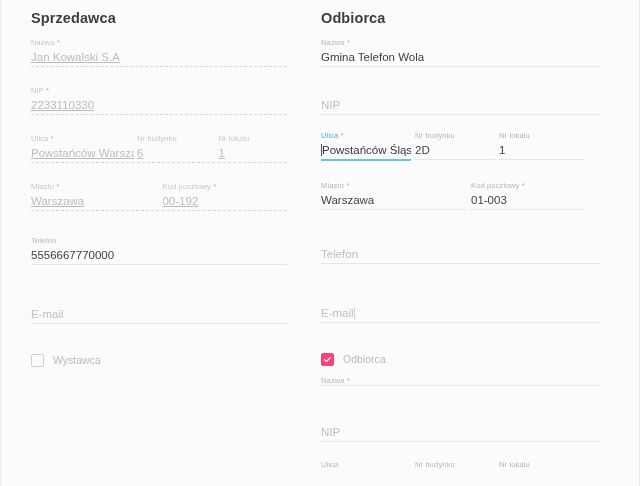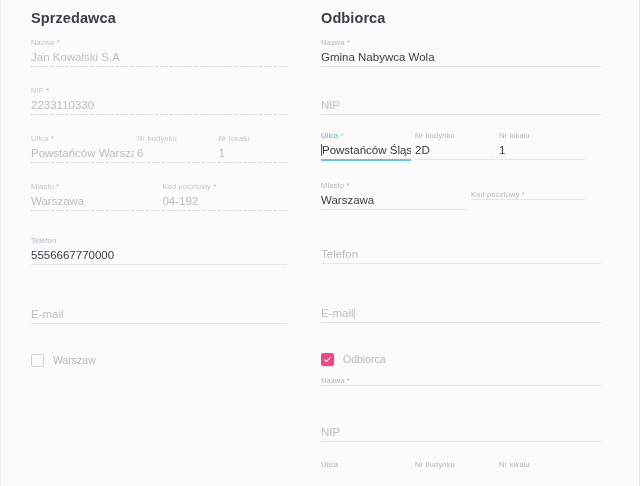--- a/index.html
+++ b/index.html
@@ -67,21 +67,21 @@
     overflow: hidden;
     color: #32373c;
   }
   .field .underline {
     height: 1px;
     width: 100%;
   }
 
   
   .disabled .label  { color: #c3c7cb; }
-  .disabled .value  { color: #b9bdc1; }
+  .disabled .value  { color: #b9bdc1; text-decoration: underline; }
   .disabled .underline {
     height: 0;
     border-bottom: 1px dashed #d6d9dc;
   }
 
   .normal .underline { background: #e4e6e8; }
   .normal .value     { color: #3c4146; }
   .empty  .value     { color: #bcc0c4; }
 
   .focused .label    { color: #4bb4d8; }
@@ -178,21 +178,21 @@
       </div>
 
       <div class="row" style="margin-top:8px;">
         <div class="field disabled" style="width:130px;">
           <div class="label"><span>Miasto</span> <span class="req">*</span></div>
           <div class="value">Warszawa</div>
           <div class="underline"></div>
         </div>
         <div class="field disabled" style="width:126px;margin-left:3px;">
           <div class="label"><span>Kod pocztowy</span> <span class="req">*</span></div>
-          <div class="value">04-192</div>
+          <div class="value">00-192</div>
           <div class="underline"></div>
         </div>
       </div>
 
       <div class="row" style="margin-top:14px;">
         <div class="field normal" style="width:100%;">
           <div class="label">Telefon</div>
           <div class="value">5556667770000</div>
           <div class="underline"></div>
         </div>
@@ -201,33 +201,33 @@
       <div class="row" style="margin-top:19px;">
         <div class="field normal empty" style="width:100%;">
           <div class="label">&nbsp;</div>
           <div class="value">E-mail</div>
           <div class="underline"></div>
         </div>
       </div>
 
       <div class="checkrow" style="margin-top:30px;">
         <div class="cbox off"></div>
-        <div class="cblabel">Warszaw</div>
+        <div class="cblabel">Wystawca</div>
       </div>
 
     </div>
 
     <div class="col col-right">
 
       <div class="section-title">Odbiorca</div>
 
       <div class="row">
         <div class="field normal" style="width:100%;">
           <div class="label"><span>Nazwa</span> <span class="req">*</span></div>
-          <div class="value">Gmina Nabywca Wola</div>
+          <div class="value">Gmina Telefon Wola</div>
           <div class="underline"></div>
         </div>
       </div>
 
       <div class="row" style="margin-top:8px;">
         <div class="field normal empty" style="width:100%;">
           <div class="label">&nbsp;</div>
           <div class="value">NIP</div>
           <div class="underline"></div>
         </div>
@@ -252,20 +252,21 @@
       </div>
 
       <div class="row" style="margin-top:9px;">
         <div class="field normal" style="width:146px;">
           <div class="label"><span>Miasto</span> <span class="req">*</span></div>
           <div class="value">Warszawa</div>
           <div class="underline"></div>
         </div>
         <div class="field normal" style="width:114px;margin-left:4px;">
           <div class="label"><span>Kod pocztowy</span> <span class="req">*</span></div>
+          <div class="value">01-003</div>
           <div class="underline"></div>
         </div>
       </div>
 
       <div class="row" style="margin-top:14px;">
         <div class="field normal empty" style="width:100%;">
           <div class="label">&nbsp;</div>
           <div class="value">Telefon</div>
           <div class="underline"></div>
         </div>

